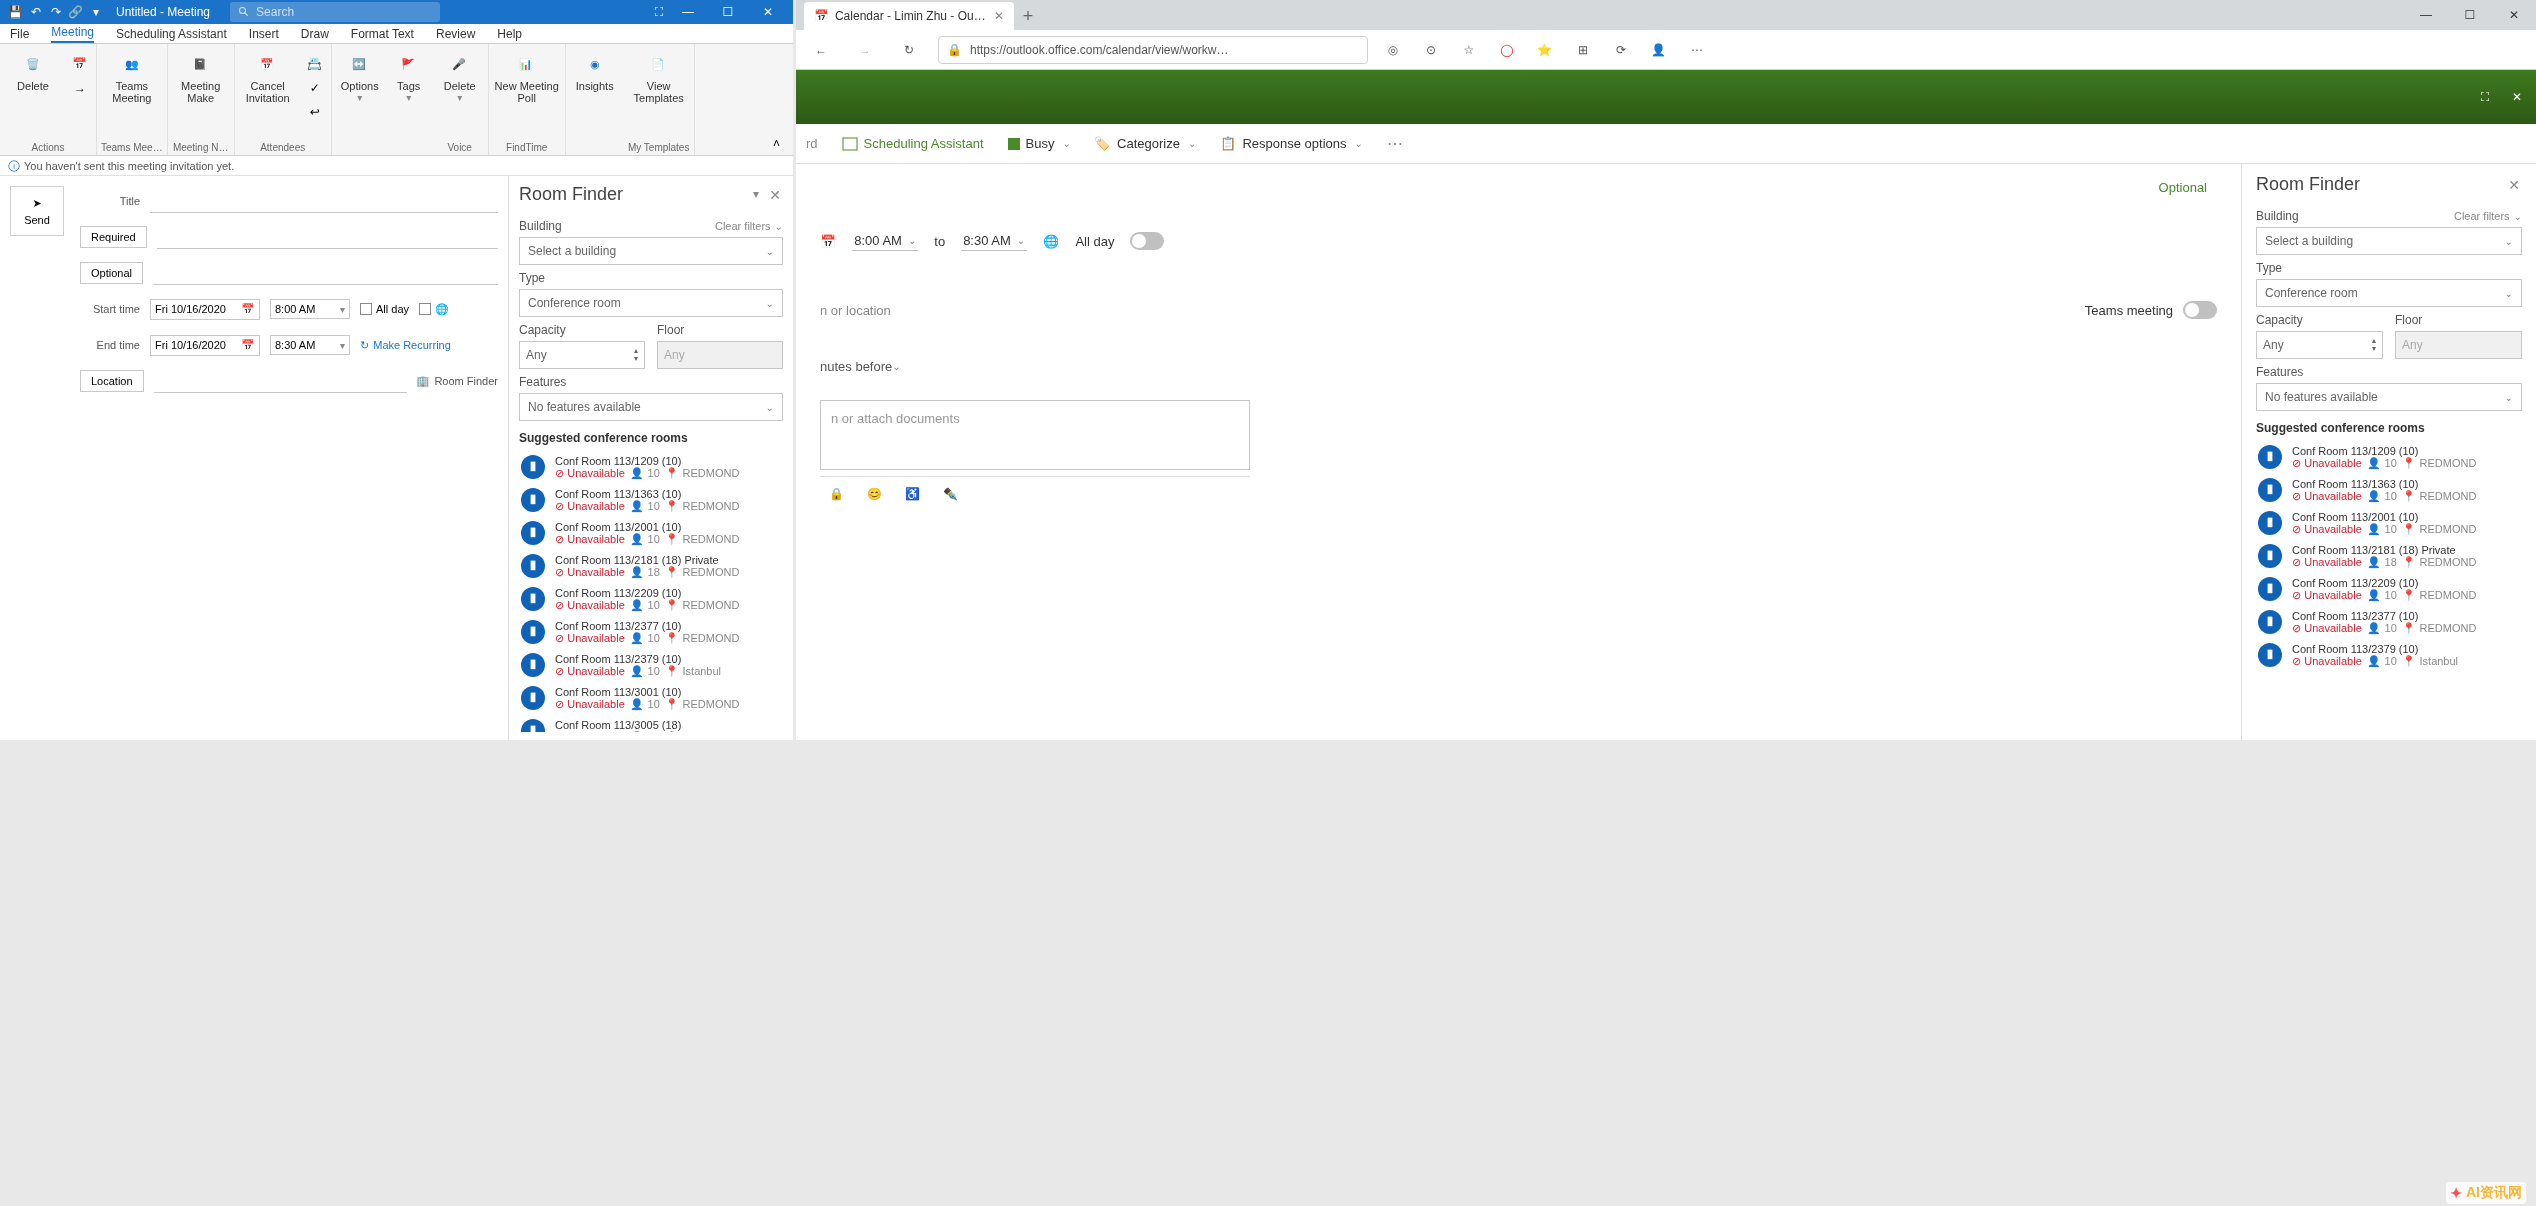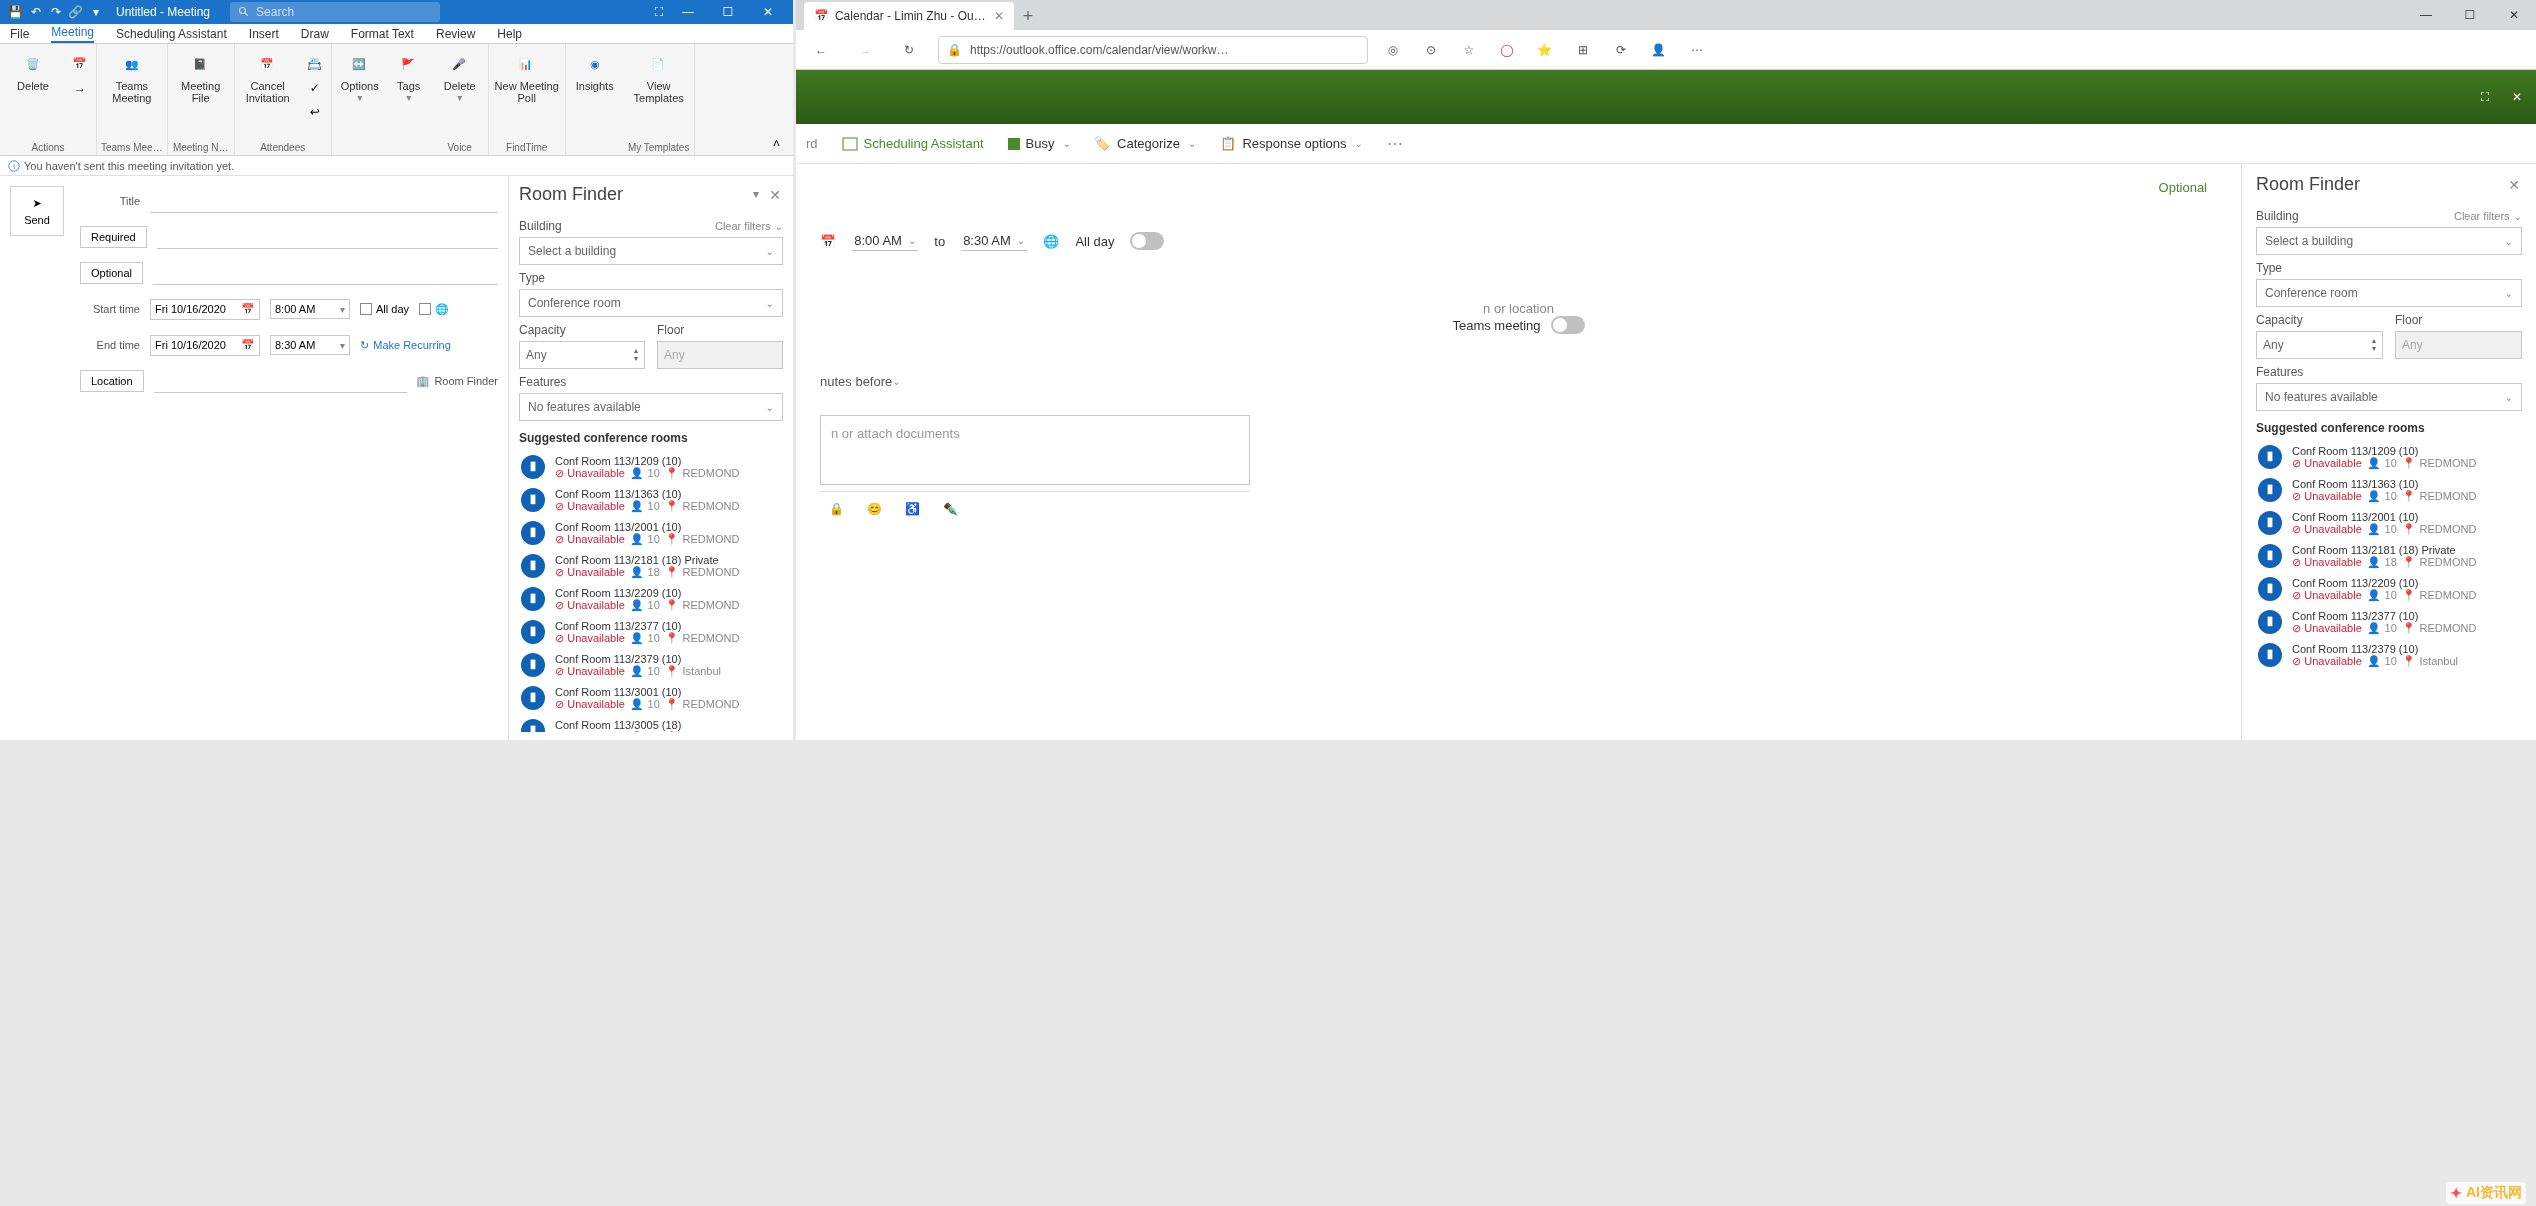--- a/index.html
+++ b/index.html
@@ -219,21 +219,21 @@
 .owa-form{flex:1;padding:16px 24px;overflow:hidden;position:relative;}
 .owa-optional{color:#4a8a2b;font-size:13px;text-align:right;padding-right:10px;}
 .owa-timesrow{
   display:flex;align-items:center;gap:16px;margin-top:36px;font-size:13px;color:#333;
 }
 .owa-timebox{border-bottom:1px solid #c0c0c0;display:flex;align-items:center;gap:6px;padding:2px;}
 .owa-toggle{
   width:34px;height:18px;border-radius:9px;background:#c0c0c0;position:relative;cursor:pointer;
 }
 .owa-toggle .knob{width:14px;height:14px;border-radius:50%;background:#fff;position:absolute;top:2px;left:2px;}
-.owa-locrow{margin-top:50px;display:flex;align-items:center;justify-content:space-between;color:#888;font-size:13px;flex-direction:column;}
+.owa-locrow{margin-top:50px;display:flex;align-items:center;justify-content:space-between;color:#888;font-size:13px;}
 .owa-reminder{margin-top:40px;display:flex;align-items:center;gap:0;color:#555;font-size:13px;}
 .owa-textarea{
   margin-top:26px;border:1px solid #c8c8c8;height:70px;padding:10px;color:#999;font-size:13px;
   max-width:430px;
 }
 .owa-emoji{margin-top:6px;display:flex;gap:16px;align-items:center;max-width:430px;padding:6px;border-top:1px solid #e0e0e0;}
 .owa-emoji .em{width:22px;height:22px;cursor:pointer;display:flex;align-items:center;justify-content:center;}
 
 .owa-rf{width:295px;border-left:1px solid #e0e0e0;padding:10px 14px;display:flex;flex-direction:column;}
 
@@ -303,21 +303,21 @@
           <span class="ic" style="color:#5059c9;">👥</span>
           <span>Teams Meeting</span>
         </div>
       </div>
       <div class="rg-label">Teams Mee…</div>
     </div>
     <div class="ribbon-group">
       <div class="rg-content">
         <div class="rg-btn">
           <span class="ic" style="color:#7719aa;">📓</span>
-          <span>Meeting File</span>
+          <span>Meeting Make</span>
         </div>
       </div>
       <div class="rg-label">Meeting N…</div>
     </div>
     <div class="ribbon-group">
       <div class="rg-content">
         <div class="rg-btn">
           <span class="ic">📅</span>
           <span>Cancel Invitation</span>
         </div>

